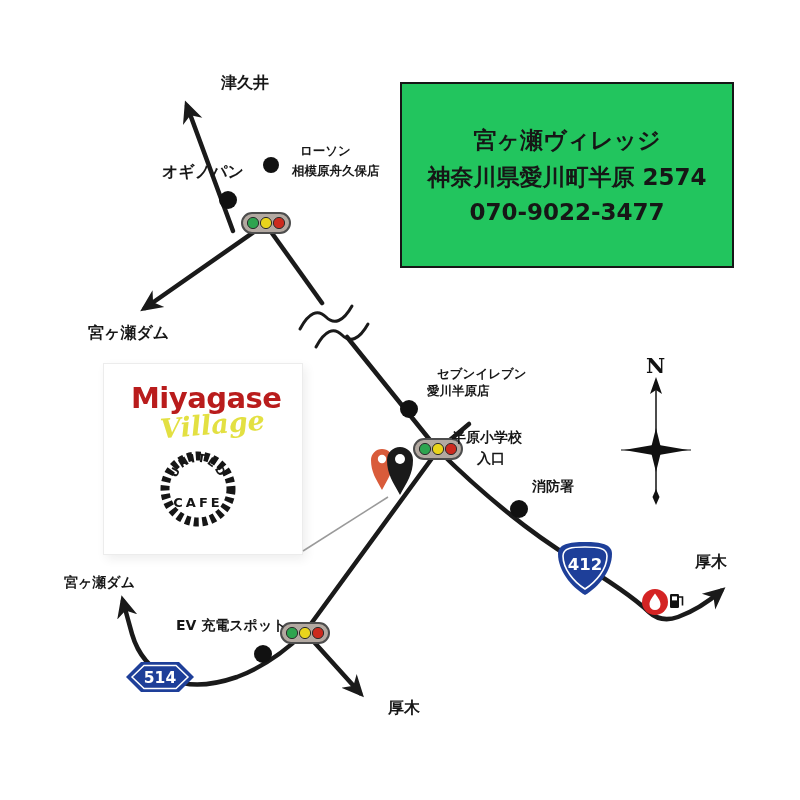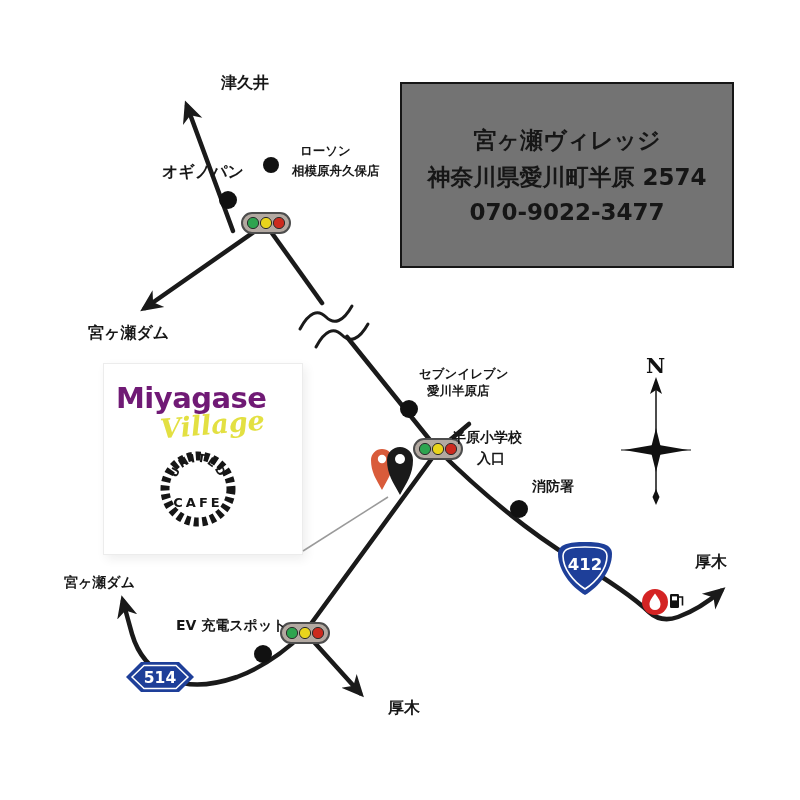--- a/index.html
+++ b/index.html
@@ -14,39 +14,39 @@
     position:absolute; color:#171717; font-weight:bold;
     white-space:nowrap; z-index:3; line-height:1.15;
   }
   .lbl.small { font-size:12.5px; }
   .lbl.mid   { font-size:14px; }
   .lbl.big   { font-size:16px; }
 
   
   .info-box {
     position:absolute; left:400px; top:82px; width:330px; height:182px;
-    border:2px solid #161616; background:#737373; z-index:3;
+    border:2px solid #161616; background:#22c55e; z-index:3;
     display:flex; flex-direction:column; align-items:center; justify-content:center;
     gap:6px; text-align:center; color:#161616; font-weight:bold;
   }
   .info-line1 { font-size:23px; }
   .info-line2 { font-size:23px; }
   .info-line3 { font-size:20px; }
   .info-line4 { font-size:23px; }
   .info-line5 { font-size:23px; }
 
   
   .logo-box {
     position:absolute; left:103px; top:363px; width:198px; height:190px;
     background:#fff; border:1px solid #ececec;
     box-shadow:3px 4px 10px rgba(0,0,0,0.07); z-index:1;
   }
   .logo-name {
-    position:absolute; left:116px; top:381px; z-index:3;
-    font-size:29px; font-weight:800; color:#701a75; letter-spacing:-0.5px;
+    position:absolute; left:131px; top:381px; z-index:3;
+    font-size:29px; font-weight:800; color:#b91c1c; letter-spacing:-0.5px;
   }
   .logo-script {
     position:absolute; left:160px; top:409px; z-index:3;
     font-family:"DejaVu Serif","Liberation Serif",serif;
     font-style:italic; font-weight:bold; font-size:27px;
     color:#e3e042; transform:rotate(-5deg);
   }
   .compass-n {
     position:absolute; left:646px; top:353px; z-index:3;
     font-family:"DejaVu Serif","Liberation Serif",serif;
@@ -167,21 +167,21 @@
 
   <div class="logo-box"></div>
   <div class="logo-name">Miyagase</div>
   <div class="logo-script">Village</div>
 
   <div class="lbl big" style="left:173px; top:74px;margin-left:48px;">津久井</div>
   <div class="lbl big" style="left:162px; top:163px;">オギノパン</div>
   <div class="lbl small" style="left:300px; top:132px;margin-top:12px;">ローソン</div>
   <div class="lbl small" style="left:292px; top:164px;">相模原舟久保店</div>
   <div class="lbl big" style="left:88px;  top:324px;">宮ヶ瀬ダム</div>
-  <div class="lbl small" style="left:419px; top:367px;">セブンイレブン</div>
+  <div class="lbl small" style="left:437px; top:367px;">セブンイレブン</div>
   <div class="lbl small" style="left:427px; top:384px;">愛川半原店</div>
   <div class="lbl mid" style="left:452px; top:429px;">半原小学校</div>
   <div class="lbl mid" style="left:477px; top:450px;">入口</div>
   <div class="lbl mid" style="left:532px; top:478px;">消防署</div>
   <div class="lbl big" style="left:695px; top:553px;">厚木</div>
   <div class="lbl mid" style="left:64px;  top:574px;">宮ヶ瀬ダム</div>
   <div class="lbl mid" style="left:176px; top:617px;">EV 充電スポット</div>
   <div class="lbl big" style="left:388px; top:699px;">厚木</div>
   <div class="compass-n">N</div>
 

